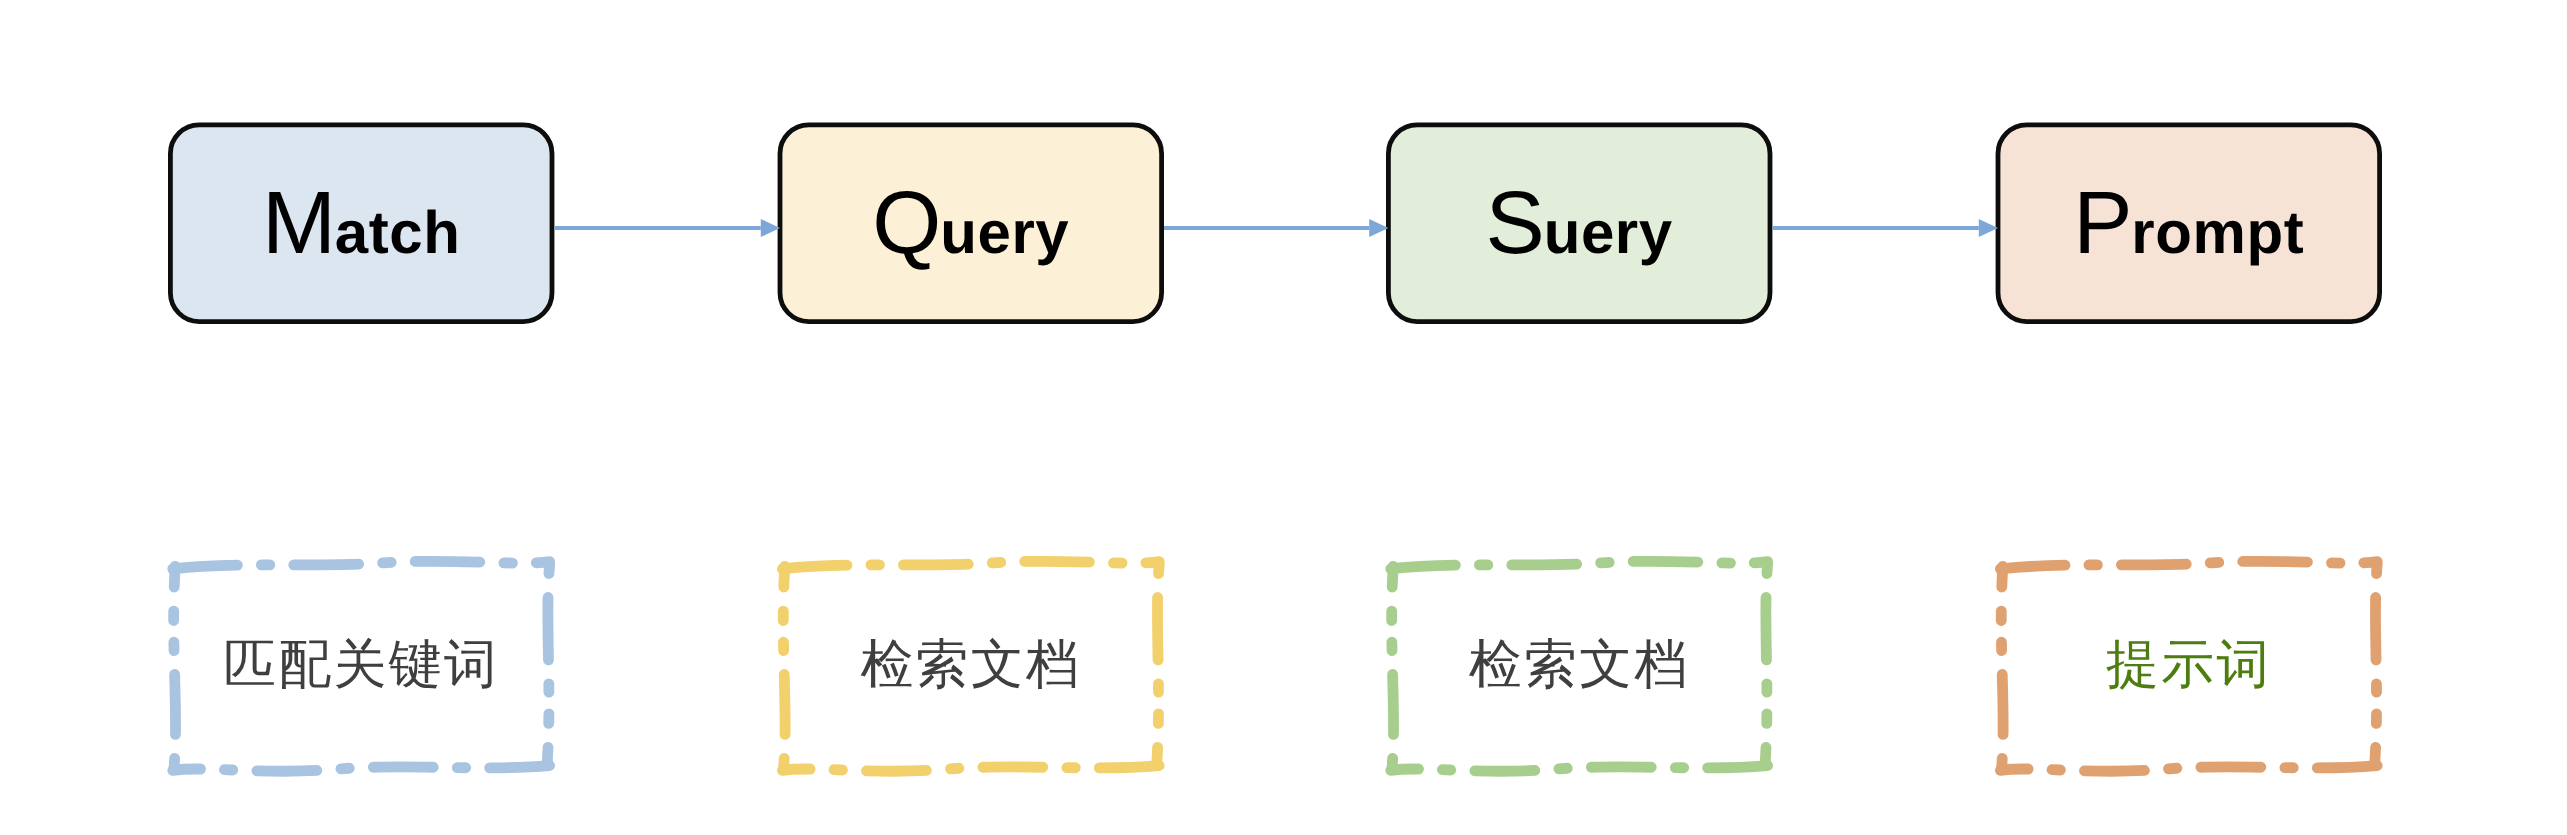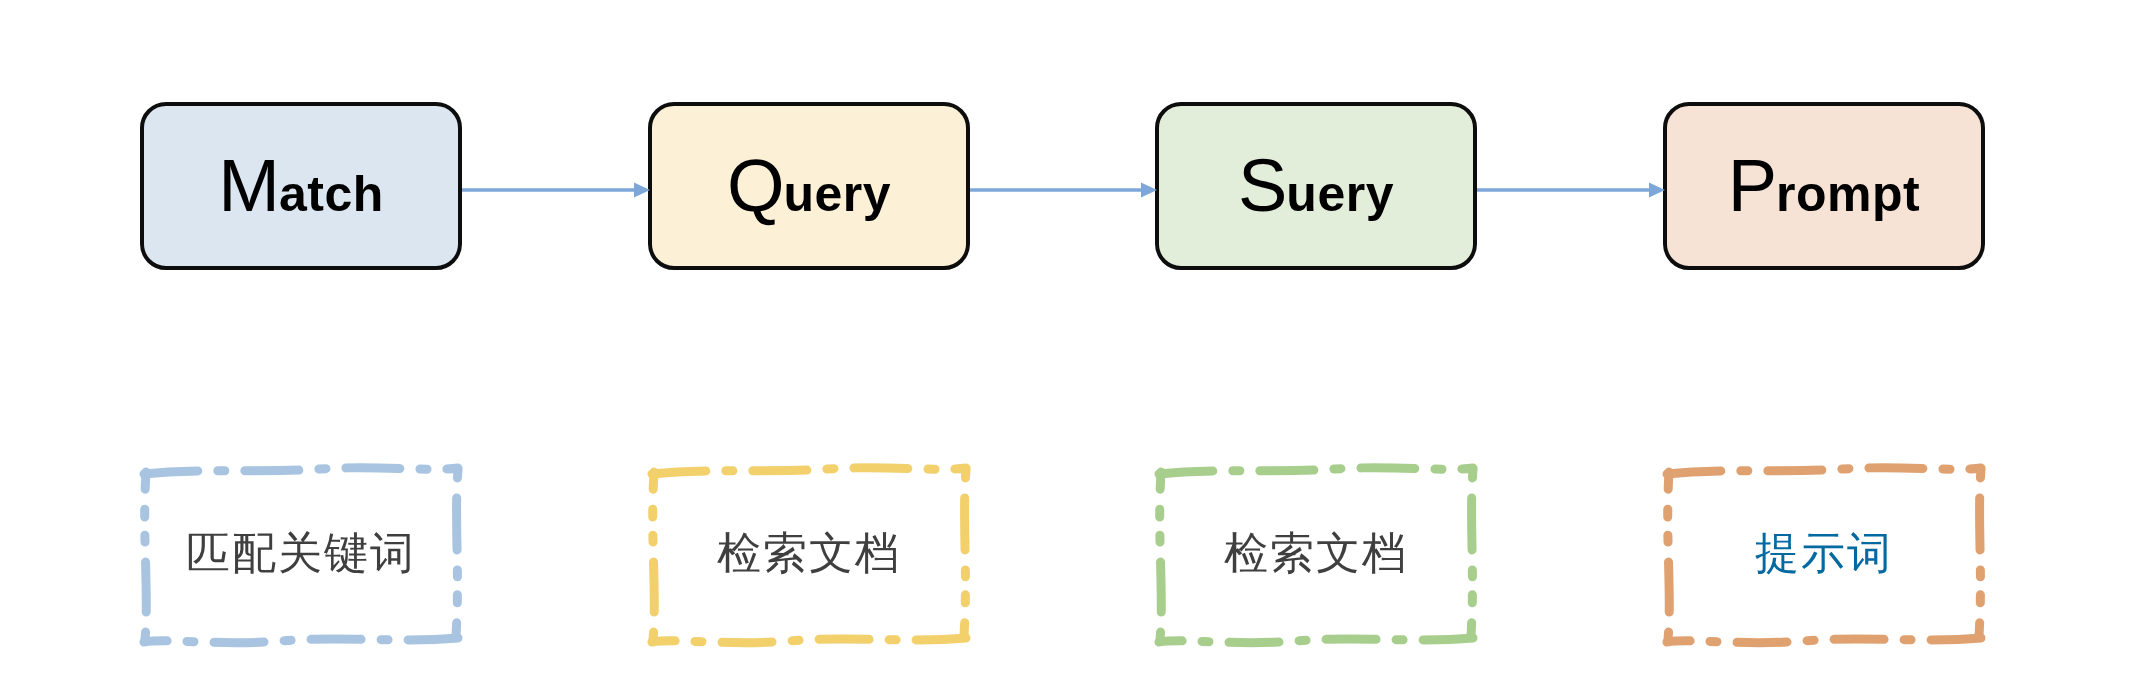--- a/index.html
+++ b/index.html
@@ -162,16 +162,16 @@
     <span class="note-label" style="color: rgb(63, 63, 63); font-family: Liberation Serif, serif;">检索文档</span>
   </div>
 
   <div class="note-box" id="note-3" style="left:1663px; top:460px; width:322px; height:186px;">
     <svg viewBox="0 0 322 186" preserveAspectRatio="none">
       <path class="sk-3" d="M4,14 C60,8 120,13 180,9 C240,5 290,12 318,8" fill="none" stroke-width="9" stroke-linecap="round" stroke-dasharray="54 20 7 20" stroke="#e0a171"></path>
       <path class="sk-3" d="M318,10 C314,60 320,110 316,176" fill="none" stroke-width="9" stroke-linecap="round" stroke-dasharray="8 20 52 20 7 18" stroke="#e0a171"></path>
       <path class="sk-3" d="M318,178 C260,183 200,176 140,181 C80,186 30,178 4,182" fill="none" stroke-width="9" stroke-linecap="round" stroke-dasharray="50 20 7 20" stroke="#e0a171"></path>
       <path class="sk-3" d="M5,180 C9,128 2,78 6,12" fill="none" stroke-width="9" stroke-linecap="round" stroke-dasharray="8 20 50 20 7 18" stroke="#e0a171"></path>
     </svg>
-    <span class="note-label" style="color: #0369a1;">提示词</span>
+    <span class="note-label" style="color: #4d7c0f;">提示词</span>
   </div>
 
 </div>
 
 </body></html>

